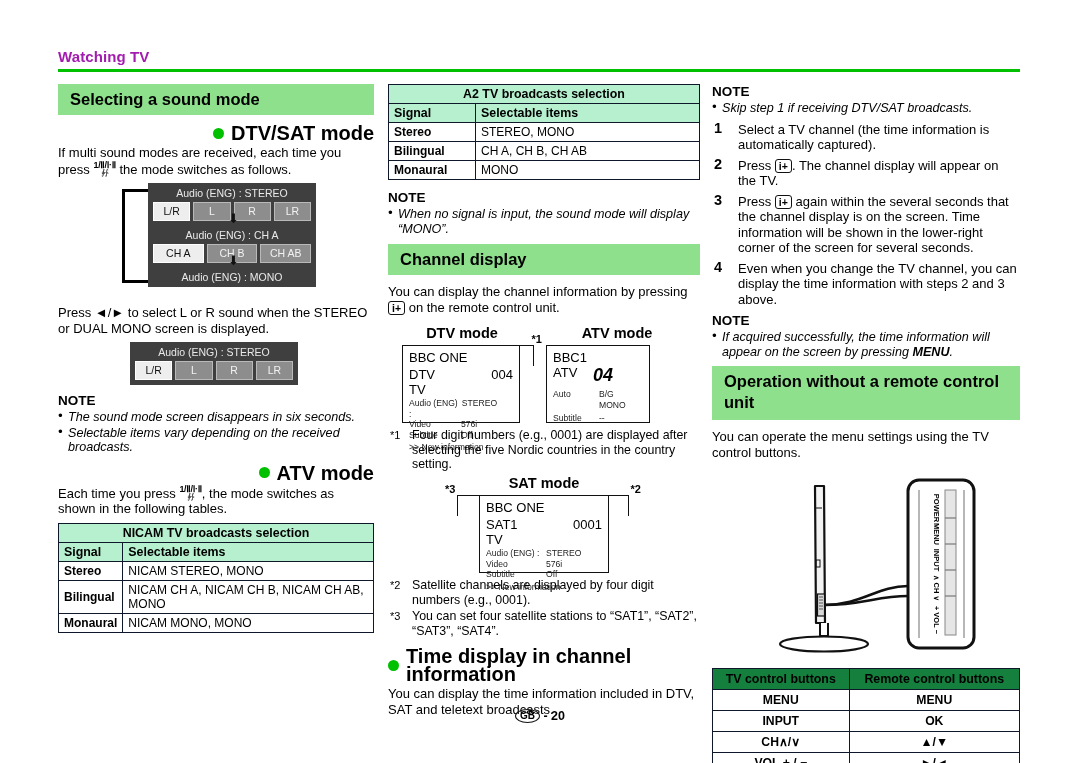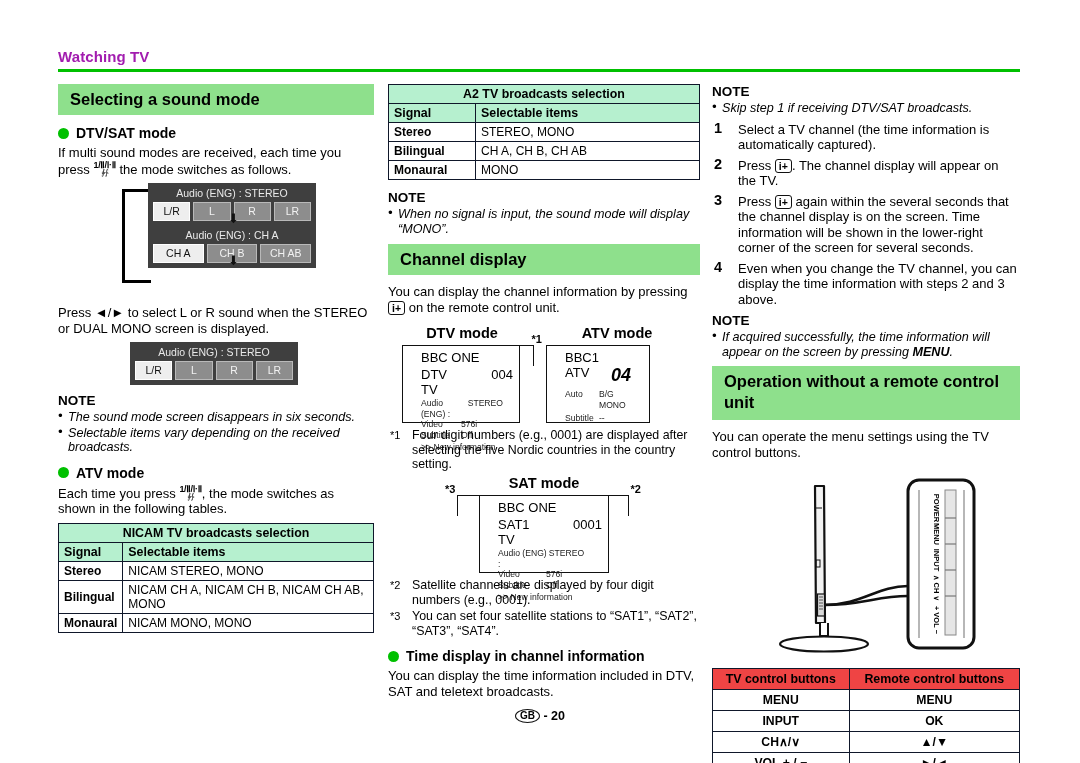--- a/index.html
+++ b/index.html
@@ -27,22 +27,22 @@
 
   
   .sectionbar{
     background:#8ee08c;color:#000;font-weight:bold;font-size:16.5px;
     padding:5px 0 6px 12px;line-height:20px;margin:0 0 9px 0;
   }
   .sectionbar.two-line{line-height:21px;padding-bottom:7px;}
 
   
   .dothead{
-    font-size:14px;font-weight:bold;margin:9px 0 3px 0;
-    display:flex;align-items:center;line-height:18px;
+    font-size:20px;font-weight:bold;margin:9px 0 3px 0;
+    display:flex;align-items:center;line-height:18px;justify-content:flex-end;
   }
   .dothead .dot{
     width:11px;height:11px;border-radius:50%;background:#00c000;
     display:inline-block;margin-right:7px;flex:0 0 auto;
   }
 
   
   p.body{font-size:13px;line-height:15.5px;margin:2px 0 6px 0;}
   .note-title{font-size:13.5px;font-weight:bold;margin:6px 0 0 0;line-height:16px;}
   ul.notes{margin:1px 0 6px 0;padding:0;list-style:none;font-style:italic;}
@@ -65,21 +65,21 @@
   
   table.tbl{border-collapse:collapse;width:100%;border:1.6px solid #000;}
   table.tbl td,table.tbl th{
     border:1px solid #0f172a;font-size:12px;padding:2px 5px;
     vertical-align:middle;text-align:left;line-height:14px;
   }
   table.tbl .hdr{background:#b6f0cf;font-weight:bold;text-align:center;font-size:12.4px;}
   table.tbl .subhdr{background:#b6f0cf;font-weight:bold;font-size:12.4px;}
   table.tbl .lbl{font-weight:bold;white-space:nowrap;}
   table.ctrl td{text-align:center;font-weight:bold;font-size:12.2px;padding:3px 4px;}
-  table.ctrl .hdr{background:#ef4444;}
+  table.ctrl .hdr{background:#15803d;}
 
   
   .osd{background:#3f3f3f;padding:4px 5px 5px 5px;width:168px;box-sizing:border-box;}
   .osd .cap{color:#e9e9e9;font-size:10.5px;text-align:center;margin-bottom:3px;line-height:12px;}
   .osd .row{display:flex;gap:3px;}
   .osd .btn{
     flex:1;text-align:center;font-size:10.5px;padding:2px 0 3px 0;
     background:#8d8d8d;color:#f2f2f2;border:1px solid #b9b9b9;line-height:12px;
   }
   .osd .btn.sel{background:#eeeeee;color:#111;border:1px solid #ffffff;}
@@ -97,21 +97,21 @@
     border-left:3px solid #000;border-top:3px solid #000;border-bottom:3px solid #000;
   }
   .loopback:after{
     content:"";position:absolute;right:-9px;top:-7px;
     border-left:10px solid #000;border-top:6px solid transparent;border-bottom:6px solid transparent;
   }
   .osd-center{margin:4px 0 8px 72px;}
 
   
   .modehead{font-size:14.5px;font-weight:bold;text-align:center;margin:4px 0 4px 0;}
-  .screen{border:1.4px solid #111;background:#fff;padding:4px 6px 4px 18px;box-sizing:border-box;}
+  .screen{border:1.4px solid #111;background:#fff;padding:4px 6px 4px 6px;box-sizing:border-box;}
   .screen .line{font-size:10px;line-height:11.5px;display:flex;justify-content:space-between;}
   .screen .big{font-size:13px;line-height:15px;}
   .screen .num{font-weight:normal;}
   .screen .vbig{font-size:18px;font-weight:bold;font-style:italic;line-height:20px;}
   .screen .small{font-size:8.6px;line-height:10.5px;color:#222;}
   .twoscreens{display:flex;gap:26px;justify-content:flex-start;margin-left:14px;}
 
   .footnotes{margin:5px 0 4px 0;}
   .footnotes .fn{
     font-size:12.4px;line-height:14.4px;position:relative;padding-left:24px;margin-bottom:2px;
@@ -182,20 +182,23 @@
       <div class="osd osd2">
         <div class="cap">Audio (ENG) : CH A</div>
         <div class="row">
           <div class="btn sel">CH A</div>
           <div class="btn">CH B</div>
           <div class="btn">CH AB</div>
         </div>
       </div>
       <div class="arrowdown a2">⬇</div>
 
+      <div class="osd osd3 mono">
+        <div class="cap" style="margin-bottom:0">Audio (ENG) : MONO</div>
+      </div>
     </div>
 
     <p class="body">
       Press <span>◄/►</span>
       <span>to select L or R sound when the STEREO or DUAL MONO screen is displayed.</span>
     </p>
 
     <div class="osd osd-center">
       <div class="cap">Audio (ENG) : STEREO</div>
       <div class="row">
@@ -321,21 +324,21 @@
         </div>
         <div style="position:absolute;right:-22px;top:-12px;font-size:11px;font-weight:bold">*1</div>
         <div style="position:absolute;right:-14px;top:0px;width:14px;height:20px;border-top:1.3px solid #111;border-right:1.3px solid #111;"></div>
       </div>
 
       <div>
         <div class="screen" style="width:104px;height:78px">
           <div class="big">BBC1</div>
           <div class="line">
             <span class="big">ATV</span>
-            <span class="vbig" style="margin-right:12px">04</span>
+            <span class="vbig" style="margin-right:30px">04</span>
           </div>
           <div class="line small" style="margin-top:4px">
             <span>Auto</span>
             <span style="width:44px">B/G</span>
           </div>
           <div class="line small">
             <span></span>
             <span style="width:44px">MONO</span>
           </div>
           <div class="line small" style="margin-top:3px">

